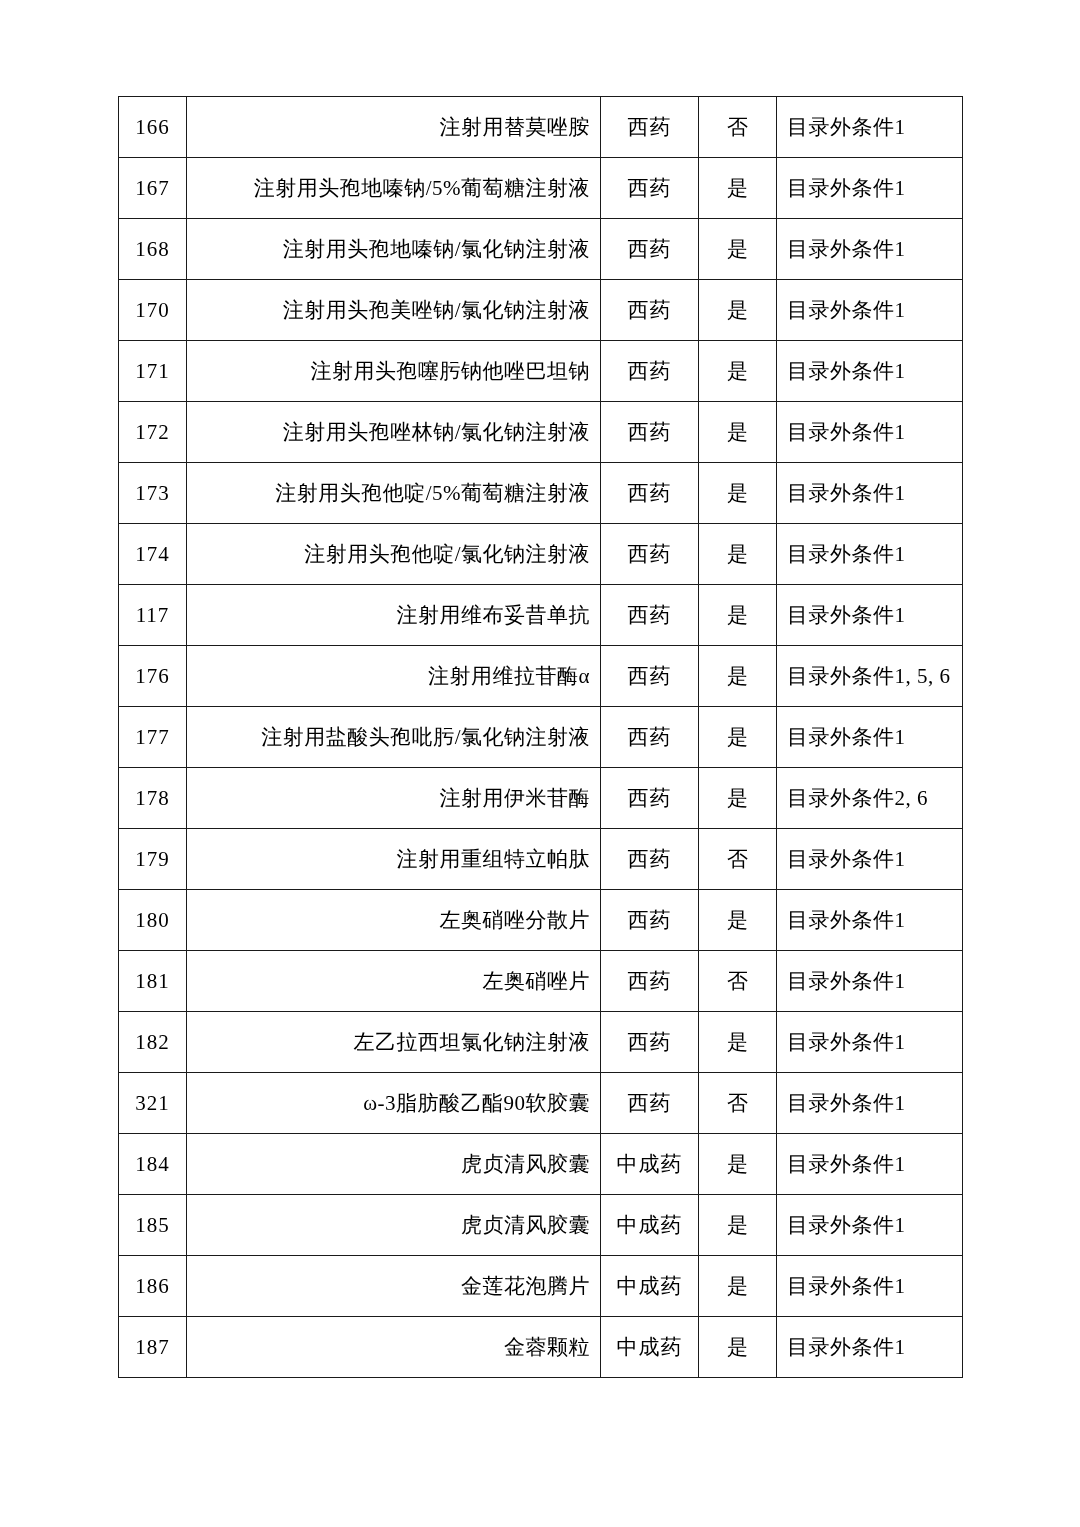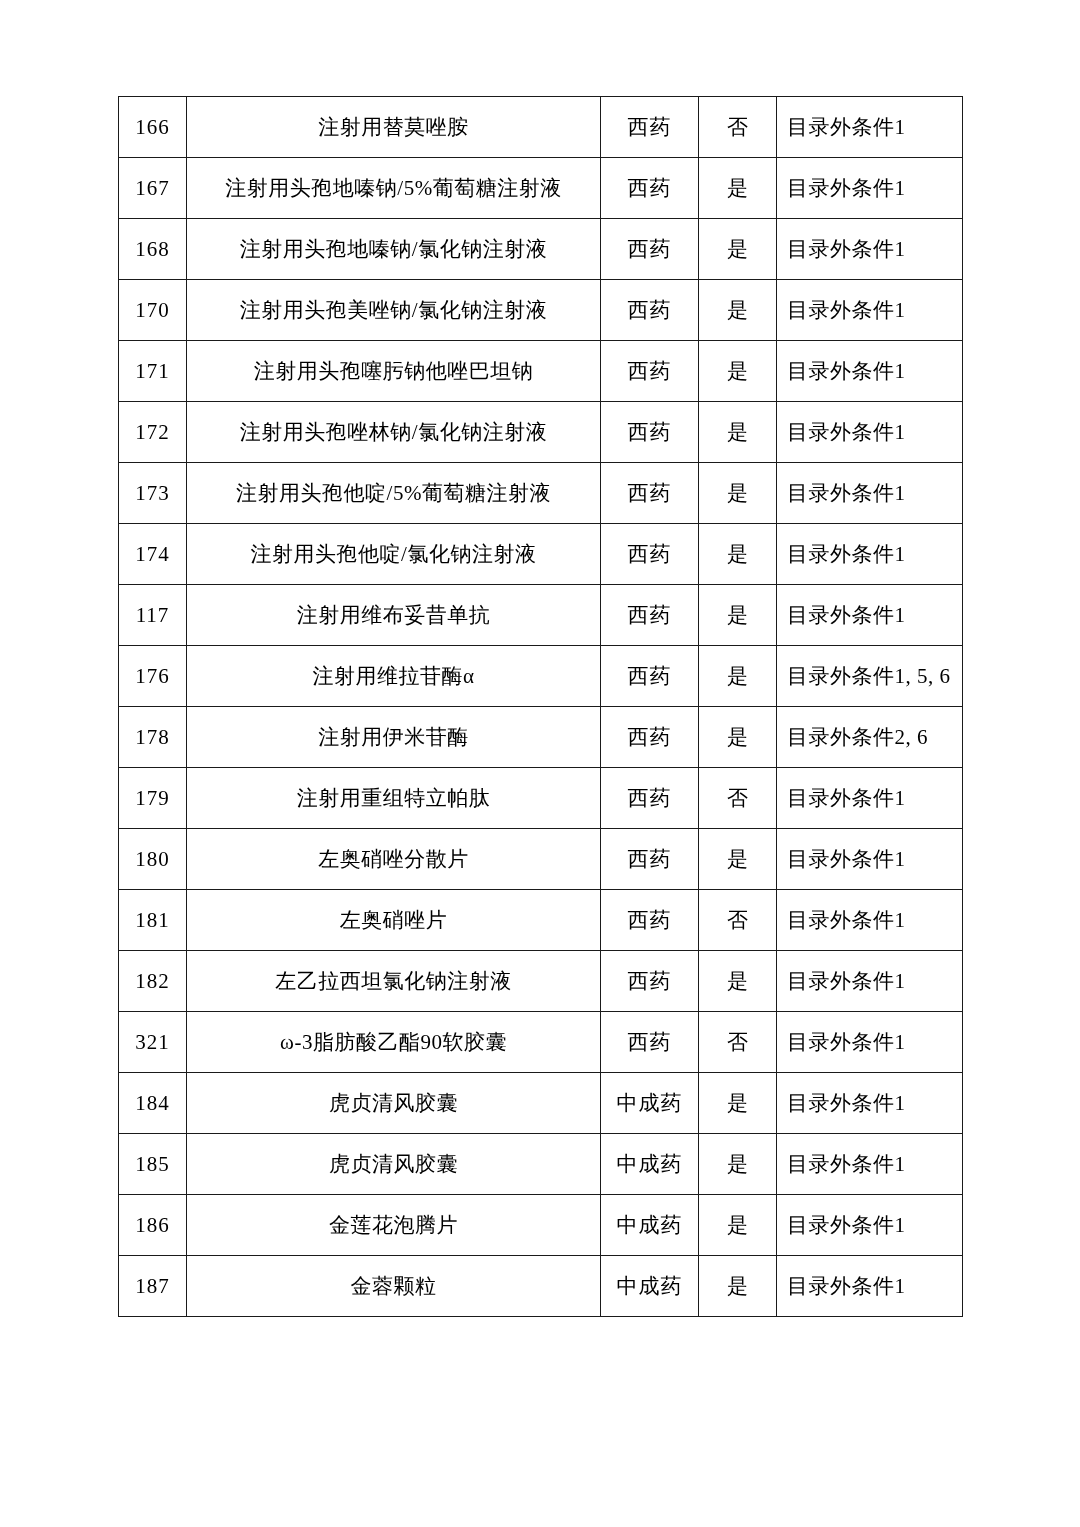--- a/index.html
+++ b/index.html
@@ -40,21 +40,21 @@
   col.c-cat   { width: 98px; }
   col.c-flag  { width: 78px; }
   col.c-cond  { width: 186px; }
 
   td.index {
     text-align: center;
     letter-spacing: 1px;
     font-size: 21px;
   }
   td.name {
-    text-align: center;
+    text-align: right;
     letter-spacing: 0.5px;
     padding-left: 14px;
   }
   td.cat {
     text-align: center;
     letter-spacing: 1px;
     margin-top: 16px;
   }
   td.flag {
     text-align: center;
@@ -142,20 +142,27 @@
         <td class="cond">目录外条件1</td>
       </tr>
       <tr>
         <td class="index">176</td>
         <td class="name">注射用维拉苷酶α</td>
         <td class="cat">西药</td>
         <td class="flag">是</td>
         <td class="cond">目录外条件1, 5, 6</td>
       </tr>
       <tr>
+        <td class="index">177</td>
+        <td class="name">注射用盐酸头孢吡肟/氯化钠注射液</td>
+        <td class="cat">西药</td>
+        <td class="flag">是</td>
+        <td class="cond">目录外条件1</td>
+      </tr>
+      <tr>
         <td class="index">178</td>
         <td class="name">注射用伊米苷酶</td>
         <td class="cat">西药</td>
         <td class="flag">是</td>
         <td class="cond">目录外条件2, 6</td>
       </tr>
       <tr>
         <td class="index">179</td>
         <td class="name">注射用重组特立帕肽</td>
         <td class="cat">西药</td>

